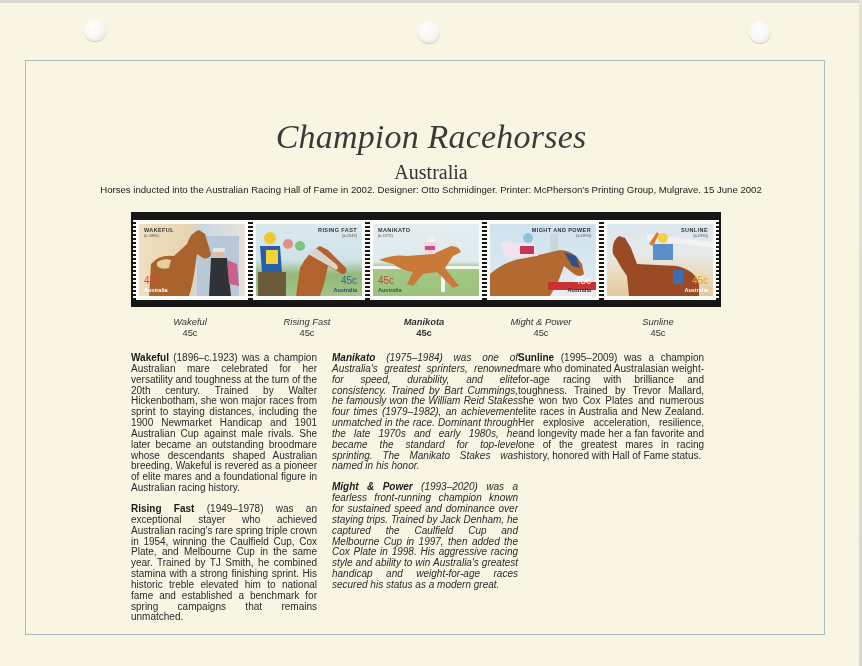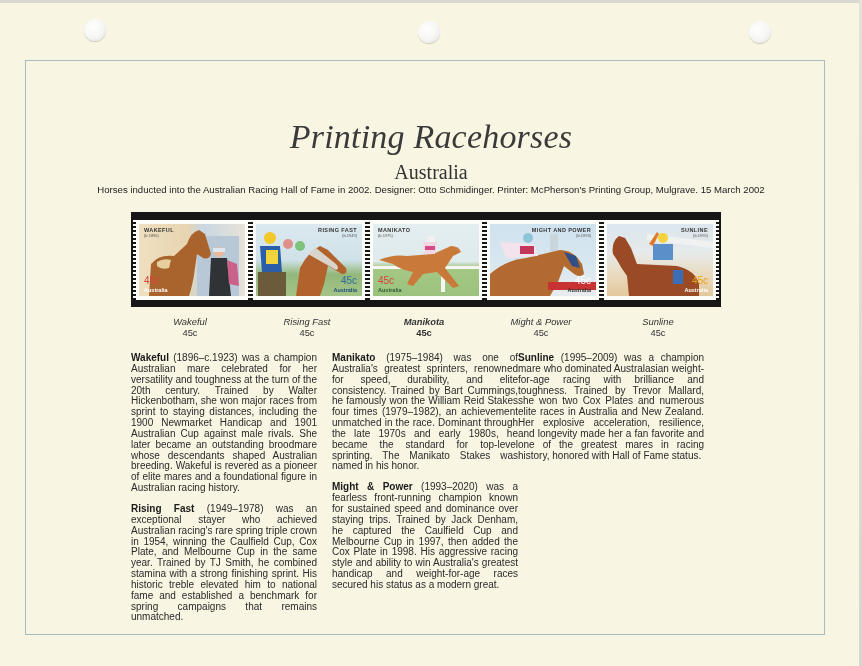--- a/index.html
+++ b/index.html
@@ -73,23 +73,23 @@
 
 <div class="top-strip"></div>
 <div class="right-strip"></div>
 
 <div class="hole" style="left:84px;top:19px;"></div>
 <div class="hole" style="left:418px;top:21px;"></div>
 <div class="hole" style="left:749px;top:21px;"></div>
 
 <div class="frame"></div>
 
-<div class="title">Printing Racehorses</div>
+<div class="title">Champion Racehorses</div>
 <div class="subtitle-country">Australia</div>
-<div class="credits">Horses inducted into the Australian Racing Hall of Fame in 2002. Designer: Otto Schmidinger. Printer: McPherson's Printing Group, Mulgrave. 15 March 2002</div>
+<div class="credits">Horses inducted into the Australian Racing Hall of Fame in 2002. Designer: Otto Schmidinger. Printer: McPherson's Printing Group, Mulgrave. 15 June 2002</div>
 
 <div class="mount">
 
   <div class="stamp" style="left:4px;">
     <div class="stamp-art" style="background:linear-gradient(90deg,#efe0c0 0%,#e8d4b0 45%,#c9d7e2 60%,#e7e2d8 100%);">
       <svg width="106" height="72" style="position:absolute;left:0;top:0">
         <rect x="58" y="12" width="42" height="60" fill="#b9c8d6"></rect>
         <path d="M10 72 L12 40 Q20 30 35 32 L48 20 Q52 8 60 6 L66 10 L72 30 Q70 36 64 34 L58 30 L56 44 Q54 60 50 72 Z" fill="#a9642e"></path>
         <path d="M18 38 Q24 34 32 36 L30 44 Q22 46 18 42 Z" fill="#e6cf9c"></path>
         <circle cx="80" cy="28" r="5" fill="#e9b99a"></circle>
@@ -194,19 +194,19 @@
 </div>
 <div class="caption" style="left:603px;">
   <span class="cname">Sunline</span>
   <span class="cval">45c</span>
 </div>
 
 <div class="col" style="left:131px;">
   <p><b>Wakeful</b><span> (1896–c.1923) was a champion Australian mare celebrated for her versatility and toughness at the turn of the 20th century. Trained by Walter Hickenbotham, she won major races from sprint to staying distances, including the 1900 Newmarket Handicap and 1901 Australian Cup against male rivals. She later became an outstanding broodmare whose descendants shaped Australian breeding. Wakeful is revered as a pioneer of elite mares and a foundational figure in Australian racing history.</span></p>
   <p><b>Rising Fast</b><span> (1949–1978) was an exceptional stayer who achieved Australian racing's rare spring triple crown in 1954, winning the Caulfield Cup, Cox Plate, and Melbourne Cup in the same year. Trained by TJ Smith, he combined stamina with a strong finishing sprint. His historic treble elevated him to national fame and established a benchmark for spring campaigns that remains unmatched.</span></p>
 </div>
-<div class="col" style="left:332px;">
+<div class="col" style="left:332px;font-style:italic;">
   <p><b>Manikato</b><span> (1975–1984) was one of Australia's greatest sprinters, renowned for speed, durability, and elite consistency. Trained by Bart Cummings, he famously won the William Reid Stakes four times (1979–1982), an achievement unmatched in the race. Dominant through the late 1970s and early 1980s, he became the standard for top-level sprinting. The Manikato Stakes was named in his honor.</span></p>
   <p><b>Might &amp; Power</b><span> (1993–2020) was a fearless front-running champion known for sustained speed and dominance over staying trips. Trained by Jack Denham, he captured the Caulfield Cup and Melbourne Cup in 1997, then added the Cox Plate in 1998. His aggressive racing style and ability to win Australia's greatest handicap and weight-for-age races secured his status as a modern great.</span></p>
 </div>
 <div class="col" style="left:518px;">
   <p><b>Sunline</b><span> (1995–2009) was a champion mare who dominated Australasian weight-for-age racing with brilliance and toughness. Trained by Trevor Mallard, she won two Cox Plates and numerous elite races in Australia and New Zealand. Her explosive acceleration, resilience, and longevity made her a fan favorite and one of the greatest mares in racing history, honored with Hall of Fame status.</span></p>
 </div>
 
 </body></html>

